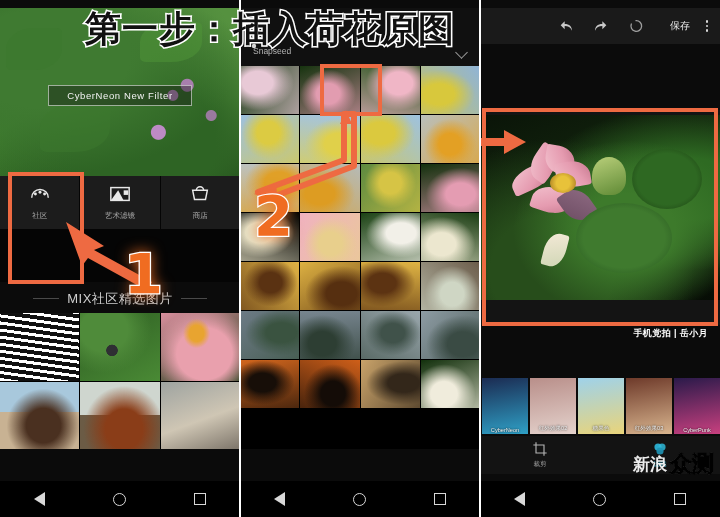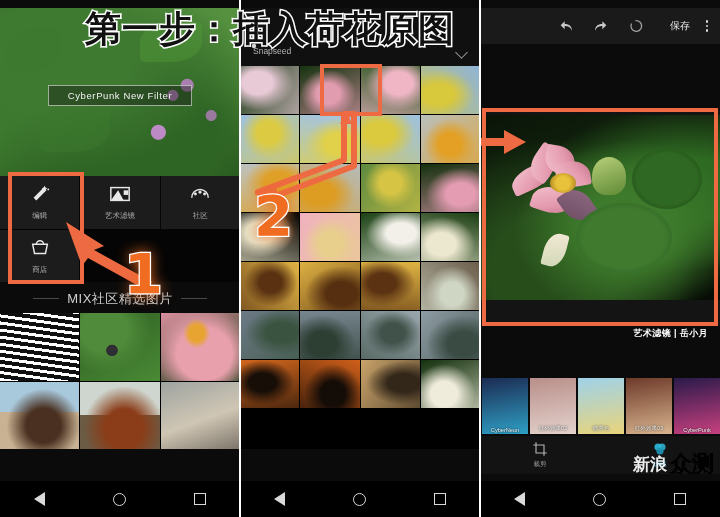--- a/index.html
+++ b/index.html
@@ -114,52 +114,44 @@
 
 <div class="screen" id="panel-left">
 
   <div class="hero">
     <div class="hero-leaf" style="left:6px;top:20px;width:56px;height:42px;"></div>
     <div class="hero-leaf" style="left:40px;top:96px;width:70px;height:48px;"></div>
     <div class="hero-leaf" style="left:140px;top:14px;width:62px;height:40px;background:rgba(80,150,55,.5)"></div>
   </div>
 
   <div class="dl-filter">
-    <span>CyberPunk New Filter</span>
+    <span>CyberNeon New Filter</span>
   </div>
 
   <div class="menu-grid">
 
-    <div class="menu-cell">
-      <svg class="menu-icon" viewBox="0 0 24 24">
-        <path d="M5 20 L16 9 L19 12 L8 23 Z" fill="#e8e8e8" transform="translate(0,-4)"></path>
-        <path d="M17 3 l1 2 2 1 -2 1 -1 2 -1 -2 -2 -1 2 -1 z" fill="#e8e8e8"></path>
-        <circle cx="21" cy="7" r="1" fill="#e8e8e8"></circle>
-      </svg>
-      <span class="mlabel">编辑</span>
-    </div>
-
-
-    <div class="menu-cell">
-      <svg class="menu-icon" viewBox="0 0 24 24">
-        <rect x="2" y="5" width="20" height="14" fill="none" stroke="#e8e8e8" stroke-width="1.6"></rect>
-        <path d="M2 19 L10 8 L16 19 Z" fill="#e8e8e8"></path>
-        <rect x="16" y="8" width="5" height="5" fill="#e8e8e8"></rect>
-      </svg>
-      <span class="mlabel">艺术滤镜</span>
-    </div>
+
 
     <div class="menu-cell">
       <svg class="menu-icon" viewBox="0 0 24 24">
         <path d="M3 16 A9 9 0 0 1 21 16" fill="none" stroke="#e8e8e8" stroke-width="1.6"></path>
         <circle cx="7" cy="12" r="1.6" fill="#e8e8e8"></circle>
         <circle cx="12" cy="10" r="1.6" fill="#e8e8e8"></circle>
         <circle cx="17" cy="12" r="1.6" fill="#e8e8e8"></circle>
       </svg>
       <span class="mlabel">社区</span>
+    </div>
+
+    <div class="menu-cell">
+      <svg class="menu-icon" viewBox="0 0 24 24">
+        <rect x="2" y="5" width="20" height="14" fill="none" stroke="#e8e8e8" stroke-width="1.6"></rect>
+        <path d="M2 19 L10 8 L16 19 Z" fill="#e8e8e8"></path>
+        <rect x="16" y="8" width="5" height="5" fill="#e8e8e8"></rect>
+      </svg>
+      <span class="mlabel">艺术滤镜</span>
     </div>
 
     <div class="menu-cell">
       <svg class="menu-icon" viewBox="0 0 24 24">
         <path d="M4 8 H20 L18 18 H6 Z" fill="none" stroke="#e8e8e8" stroke-width="1.6"></path>
         <path d="M8 8 A4 4 0 0 1 16 8" fill="none" stroke="#e8e8e8" stroke-width="1.6"></path>
       </svg>
       <span class="mlabel">商店</span>
     </div>
 
@@ -282,21 +274,21 @@
       <div class="petal" style="left:52px;top:72px;width:40px;height:26px;transform:rotate(18deg);"></div>
       <div class="petal" style="left:80px;top:76px;width:34px;height:28px;transform:rotate(55deg);background:linear-gradient(150deg,#8e6a82,#6d4d63);"></div>
       <div class="petal" style="left:64px;top:118px;width:22px;height:34px;transform:rotate(14deg);background:linear-gradient(160deg,#f5ead8,#cfd6b4);"></div>
       <div style="position:absolute;left:70px;top:58px;width:26px;height:20px;border-radius:50%;background:radial-gradient(circle,#e8c23a 0 40%,#b98c28 80%);"></div>
       <div style="position:absolute;left:112px;top:42px;width:34px;height:38px;border-radius:50% 50% 40% 40%;background:linear-gradient(160deg,#b9cf7a,#5f8a35);"></div>
       <div style="position:absolute;left:96px;top:88px;width:96px;height:70px;border-radius:50%;background:radial-gradient(ellipse,#3f7a2e 0 60%,#23501c 100%);"></div>
       <div style="position:absolute;left:152px;top:34px;width:70px;height:60px;border-radius:50%;background:radial-gradient(ellipse,#2e6822 0 60%,#18380f 100%);"></div>
     </div>
   </div>
 
-  <div class="caption">艺术滤镜 | 岳小月</div>
+  <div class="caption">手机党拍 | 岳小月</div>
 
 
   <div class="filter-row" id="filterRow">
       <div class="fthumb" style="background: linear-gradient(170deg, rgb(27, 43, 82), rgb(47, 160, 198));">
         <span class="fname">CyberNeon</span>
       </div>
       <div class="fthumb" style="background: linear-gradient(170deg, rgb(185, 143, 138), rgb(228, 210, 204));">
         <span class="fname">红外效果02</span>
       </div>
       <div class="fthumb" style="background: linear-gradient(170deg, rgb(159, 210, 234), rgb(233, 212, 122));">

